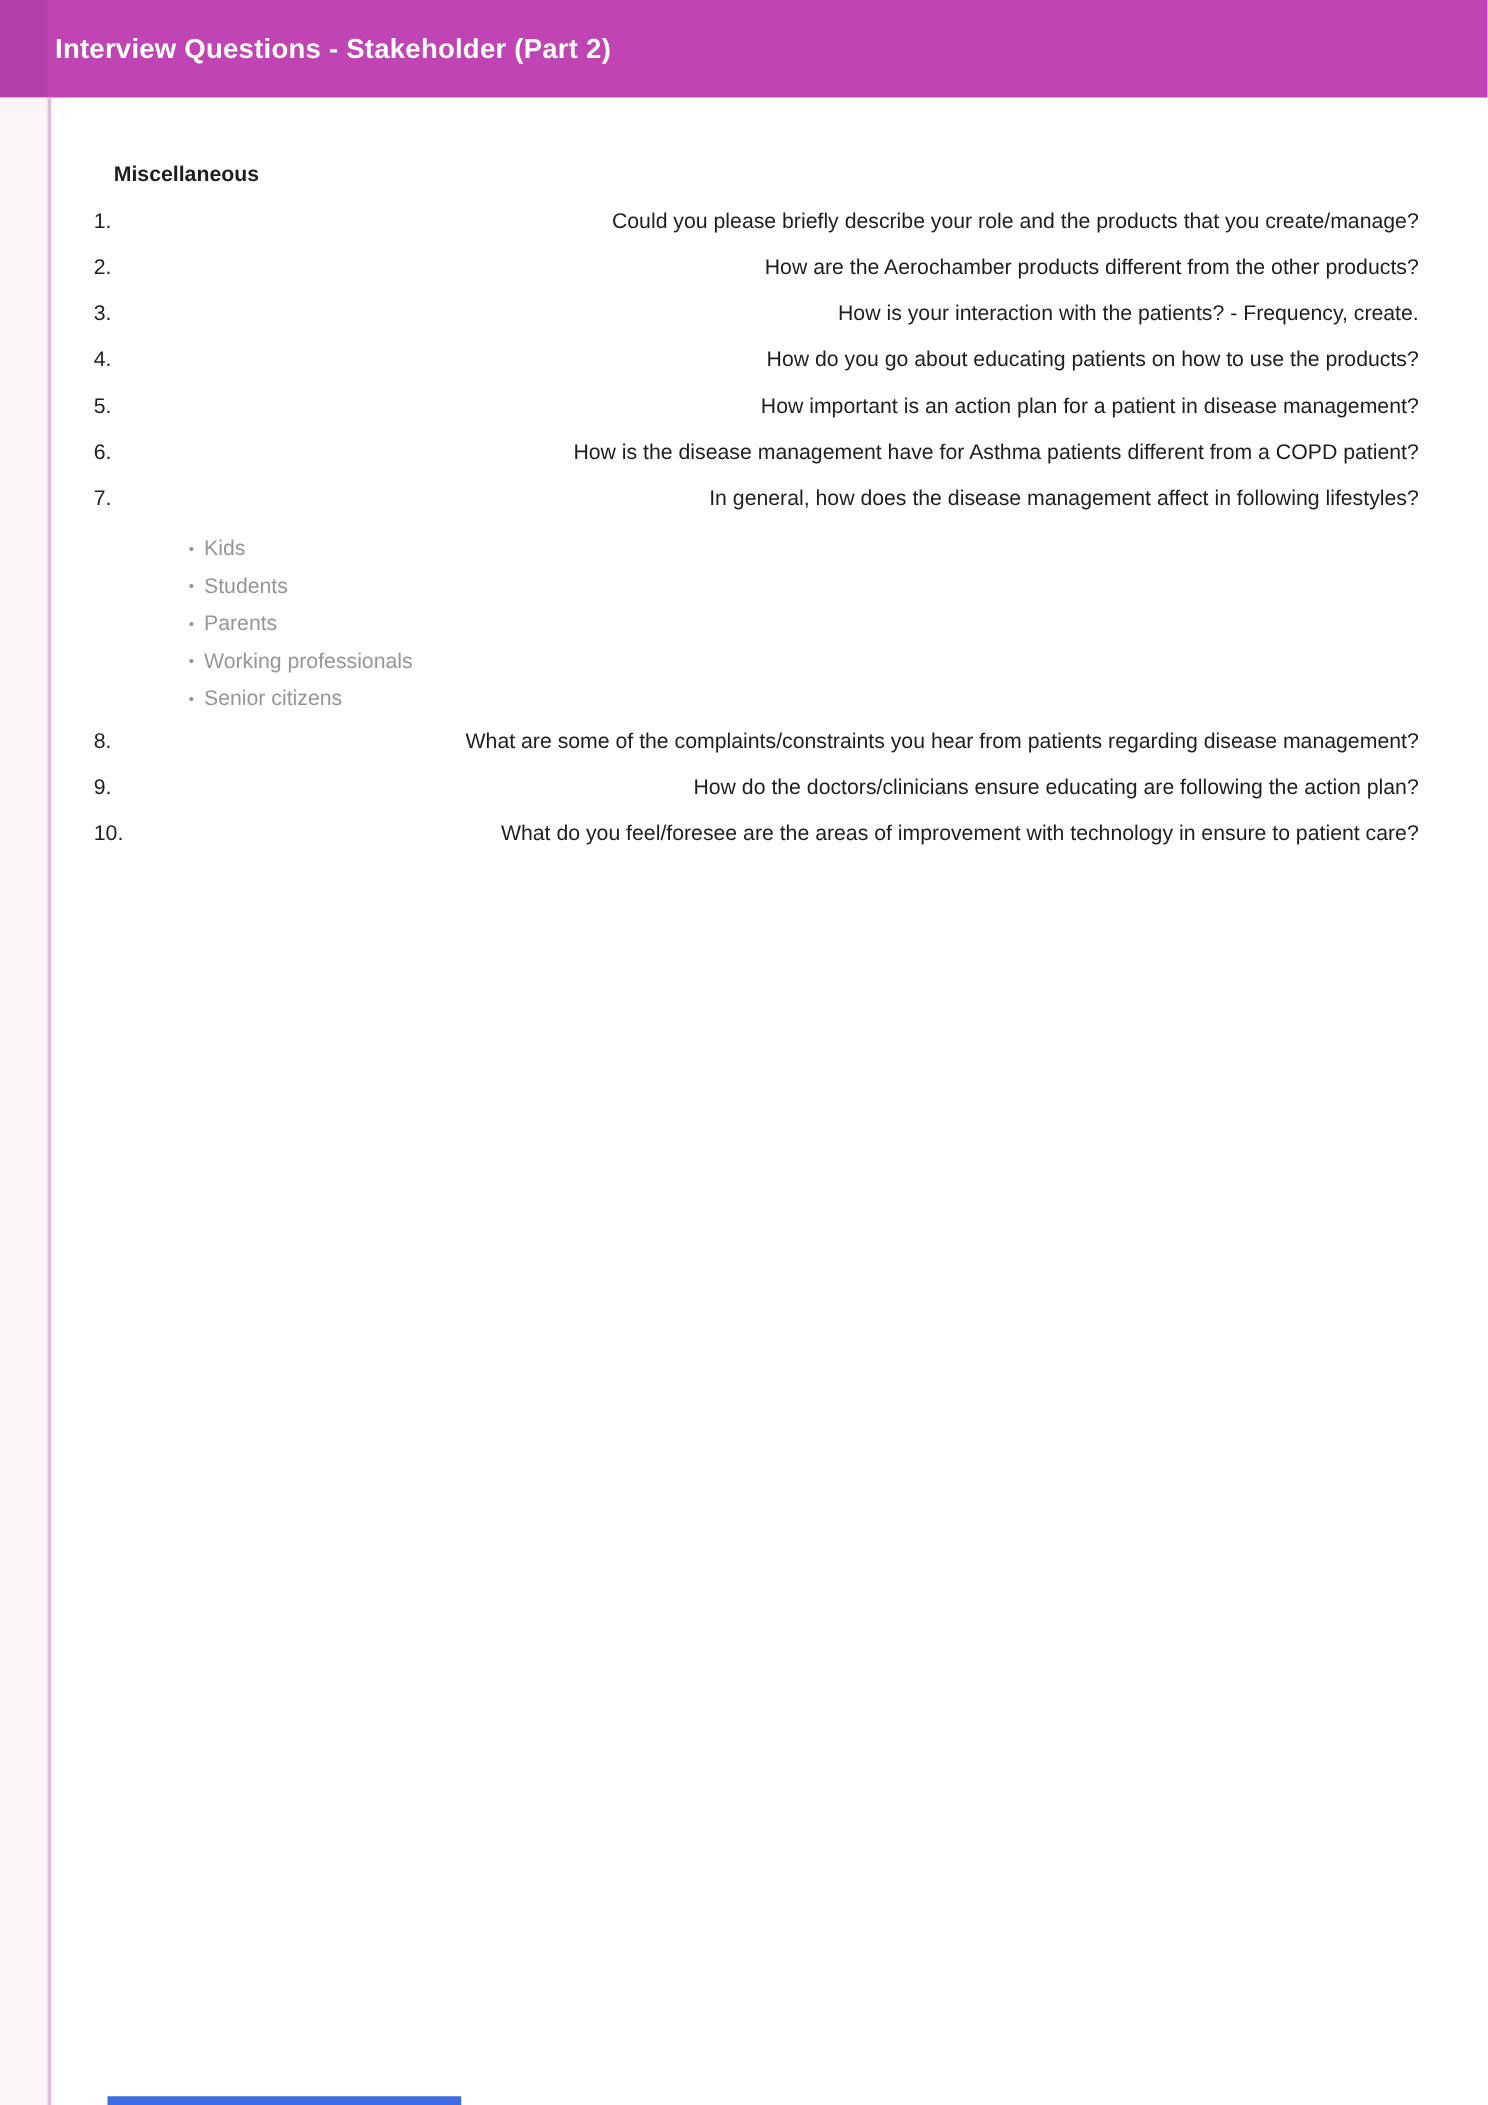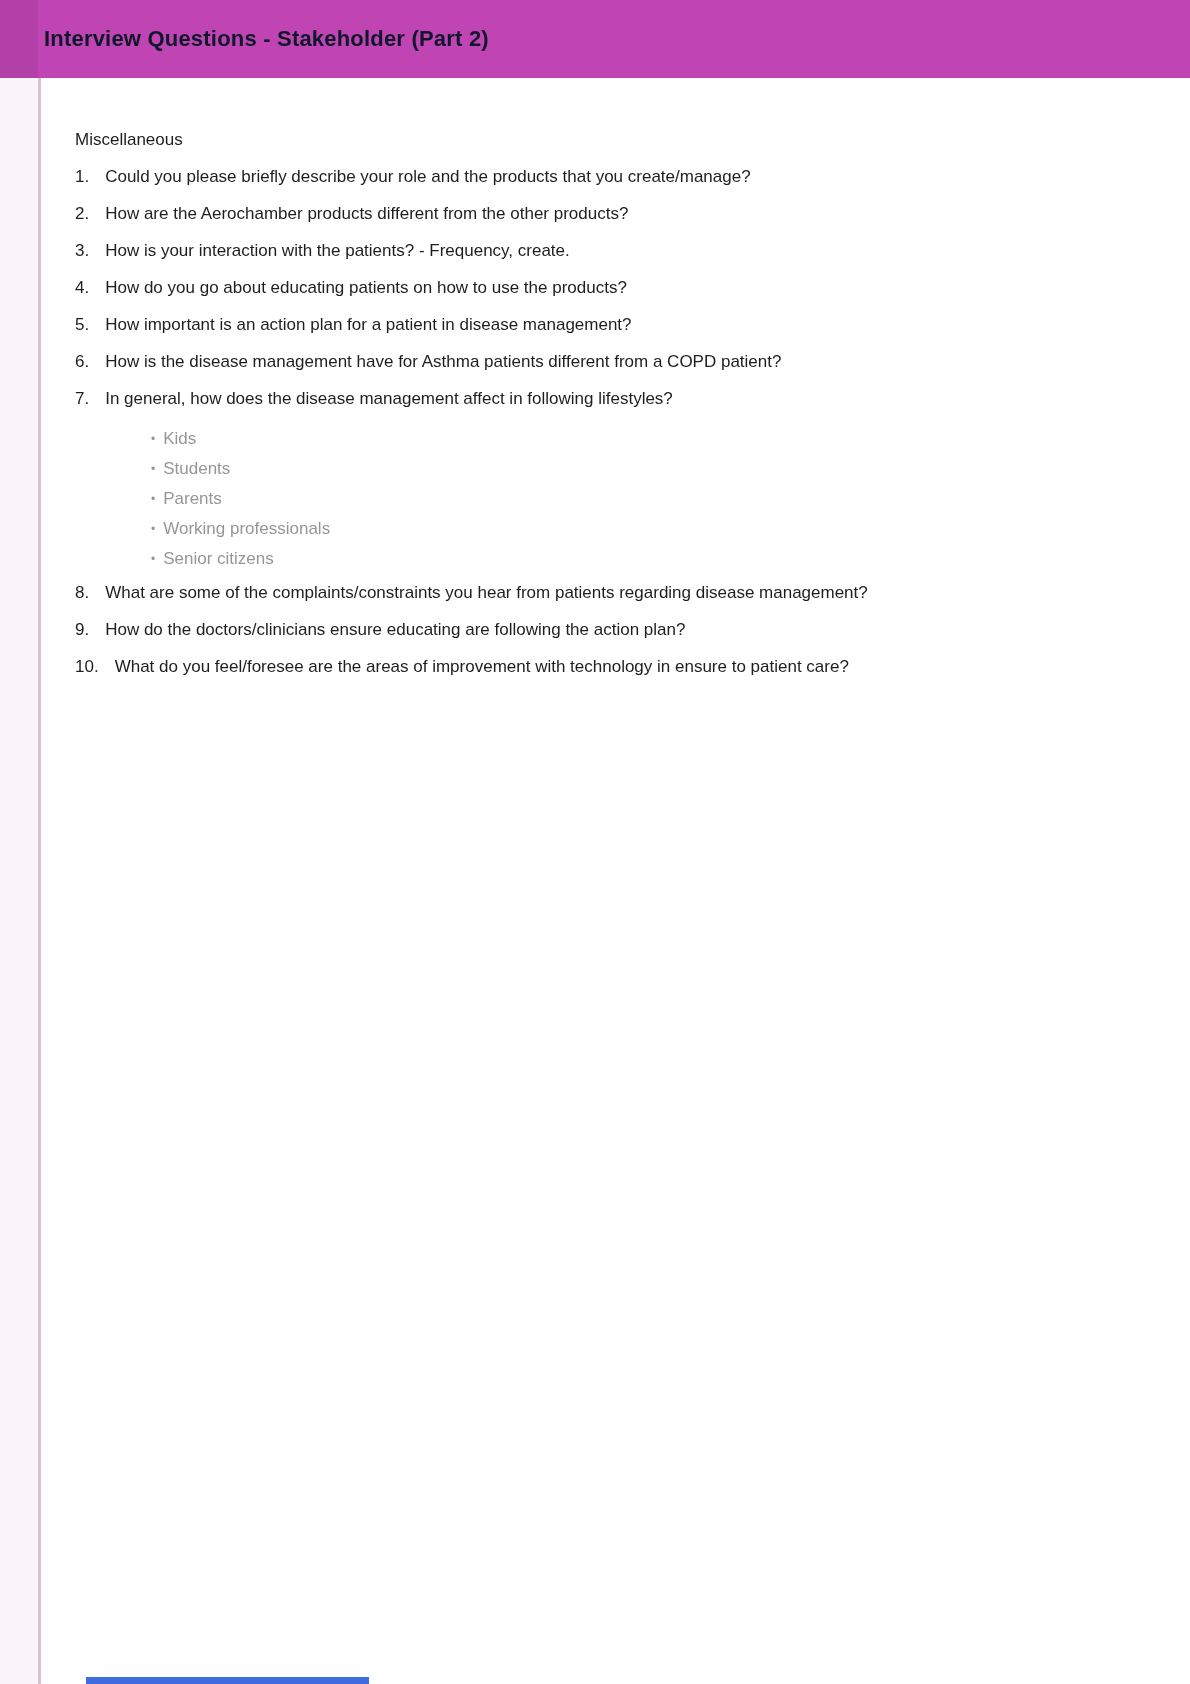--- a/index.html
+++ b/index.html
@@ -23,21 +23,21 @@
     position: absolute;
     top: 0; left: 0;
     width: 38px; height: 78px;
     background: #b33fa9;
   }
   .header-title {
     position: absolute;
     left: 44px; top: 0; height: 78px;
     display: flex;
     align-items: center;
-    color: #0f172a;
+    color: #ffffff;
     font-size: 22px;
     font-weight: bold;
     letter-spacing: 0.2px;
   }
 
   
   .margin-strip {
     position: absolute;
     left: 0; top: 78px; bottom: 0;
     width: 38px;
@@ -54,35 +54,35 @@
   .content {
     position: absolute;
     left: 75px;
     top: 128px;
     width: 1060px;
     font-size: 17px;
     color: #1e1e1e;
   }
   .section-heading {
     font-size: 17px;
-    font-weight: normal;
+    font-weight: bold;
     line-height: 23px;
-    margin: 0 0 14px 0;
+    margin: 0 0 14px 16px;
   }
   .question {
     display: flex;
     line-height: 23px;
     margin-bottom: 14px;
   }
   .q-num {
     flex: 0 0 auto;
     margin-right: 16px;
   }
   .q-text { flex: 1 1 auto; }
-  .q-line { display: block; }
+  .q-line { display: block; text-align: right; }
 
   .bullets {
     margin: 12px 0 7px 0;
     color: #969696;
   }
   .bullet-row {
     display: flex;
     align-items: center;
     padding-left: 76px;
     line-height: 30px;

